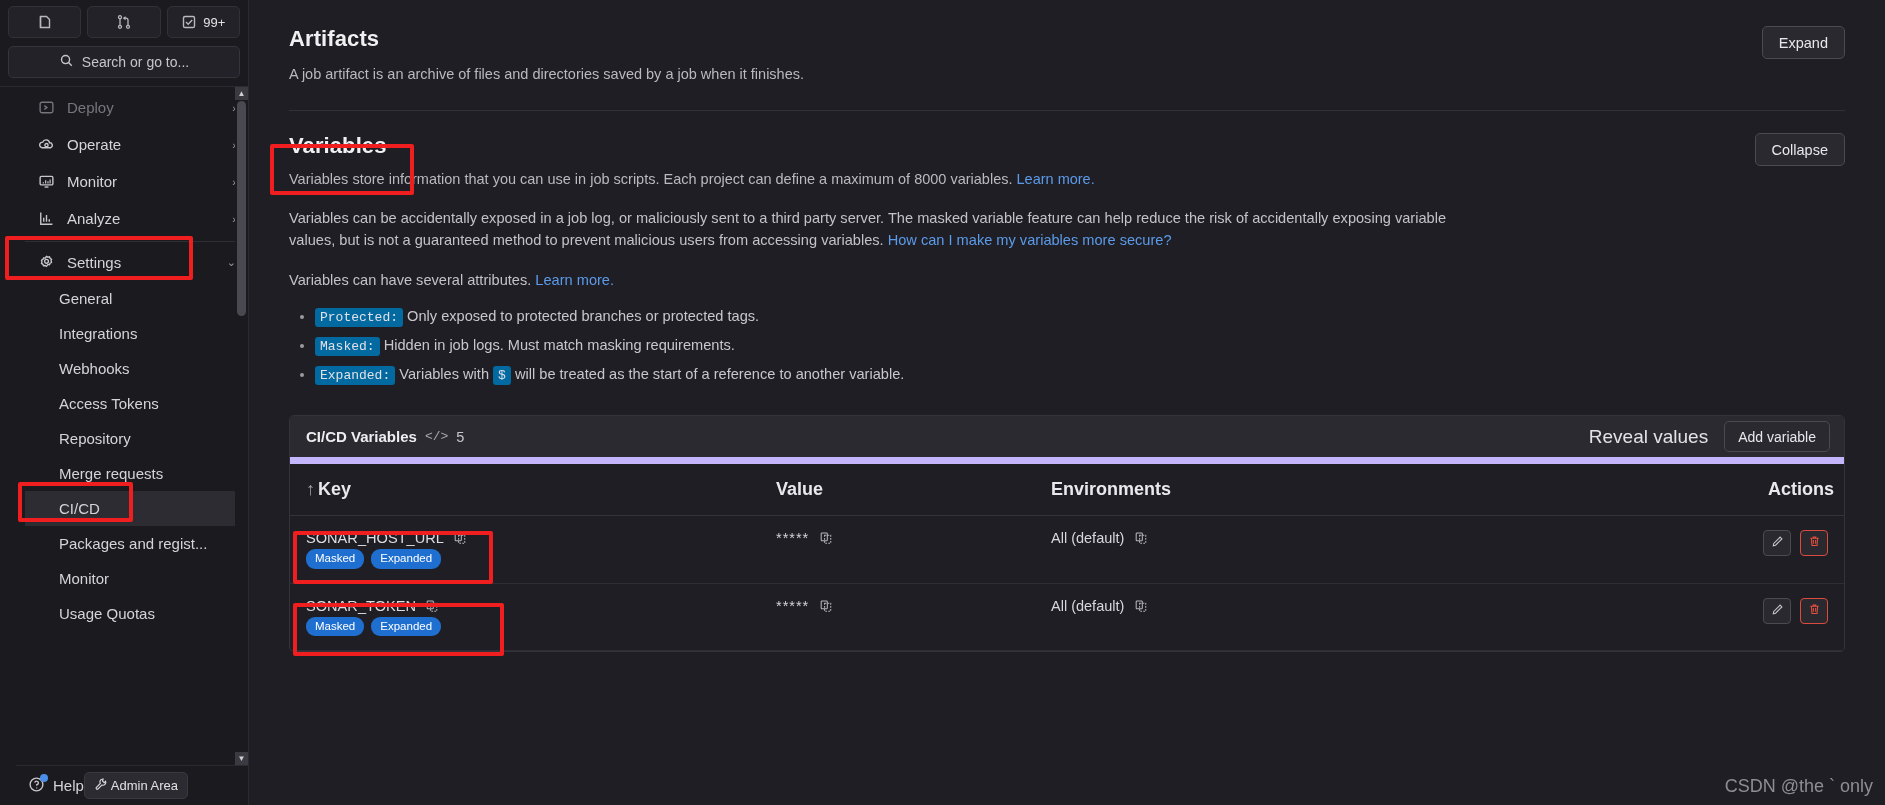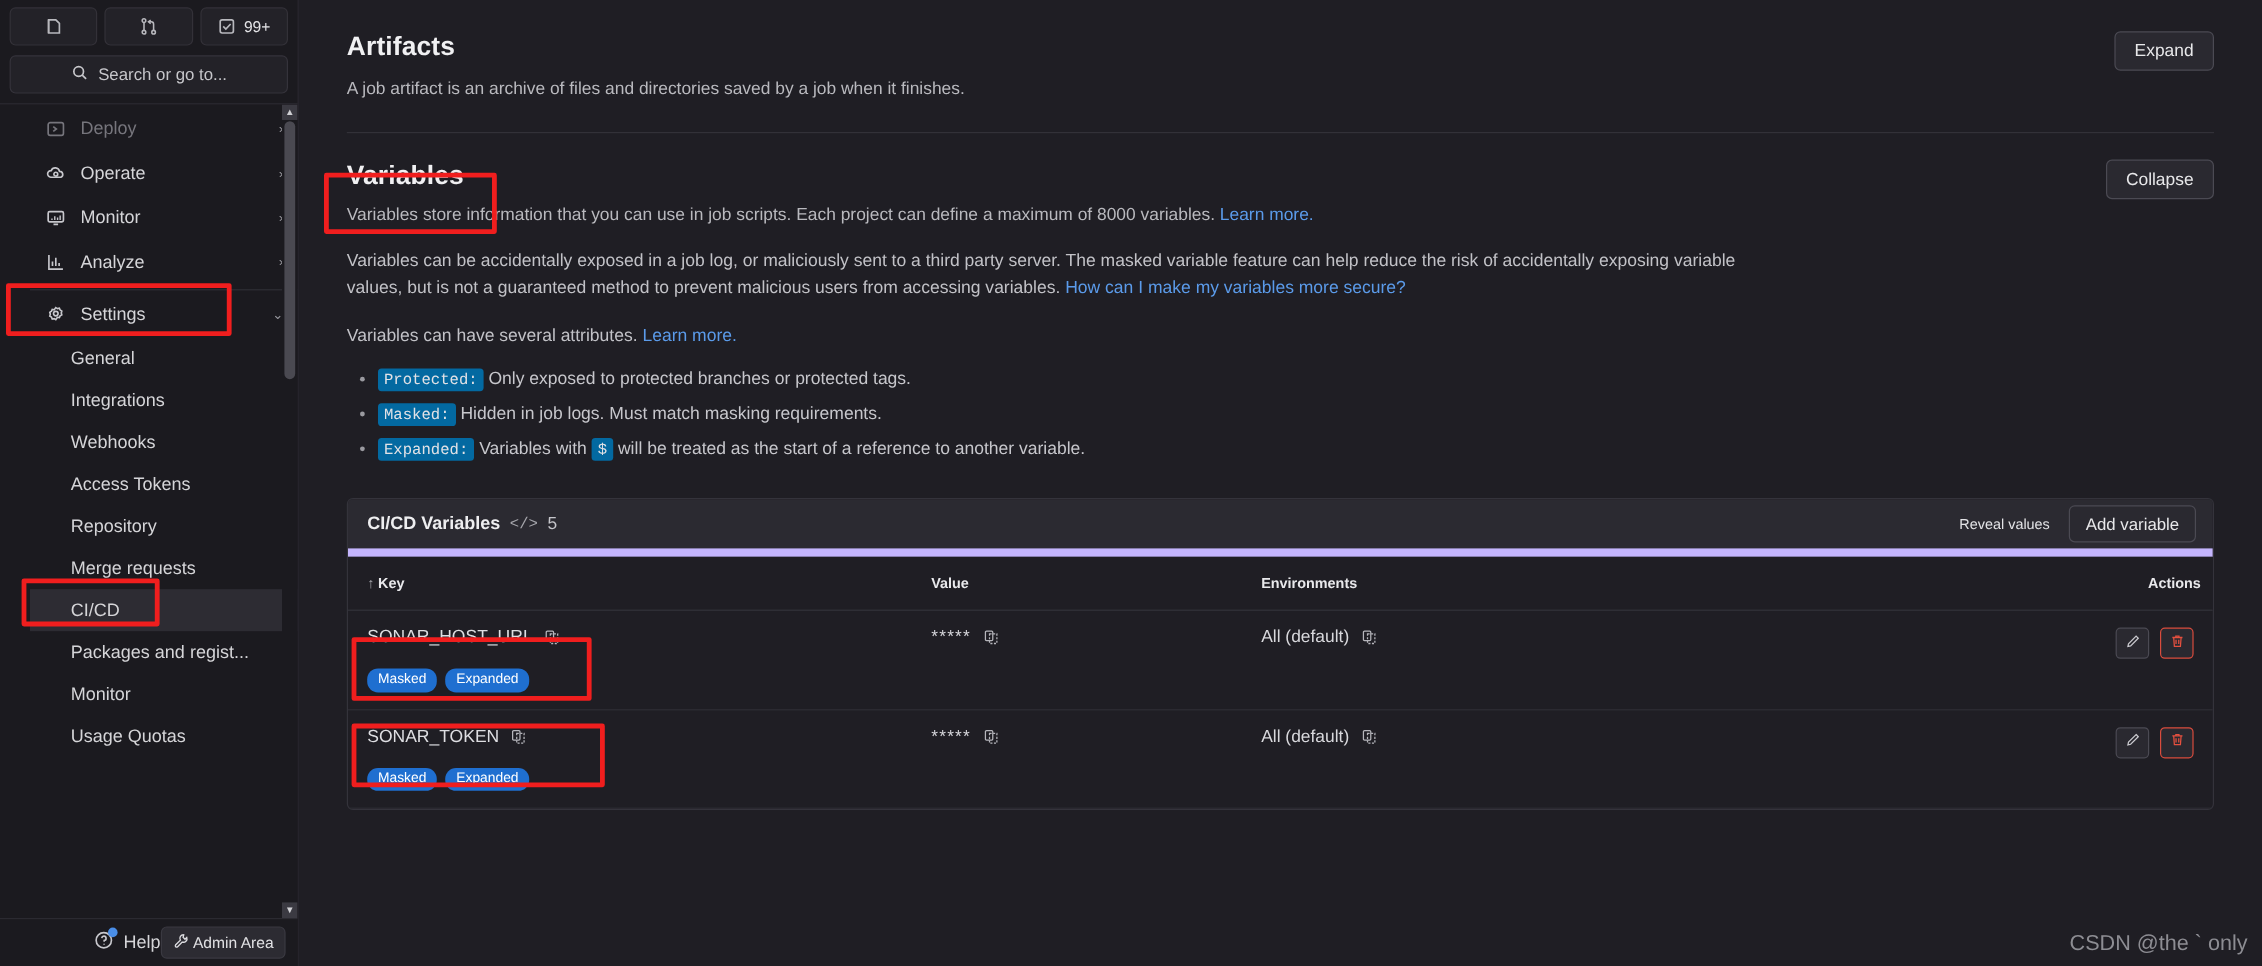--- a/index.html
+++ b/index.html
@@ -74,23 +74,24 @@
     position: absolute; right: 0; top: 0; width: 13px; height: 100%;
     background: #1b1a1f;
     display: flex; flex-direction: column; align-items: center;
   }
   .sb-arrow { width: 13px; height: 13px; display:flex; align-items:center; justify-content:center; background:#3b3a42; }
   .sb-arrow span { font-size: 8px; color: #d0d0d4; line-height: 1; }
   .sb-thumb { width: 9px; background: #4a4951; border-radius: 5px; margin: 1px 0; }
 
   .side-bottom {
     height: 40px; border-top: 1px solid #2b2a31;
-    display: flex; align-items: center; justify-content: flex-end;
+    display: flex; align-items: center; justify-content: flex-start;
     padding: 0 10px 0 12px;
     background: #1b1a1f;
+    margin-left: 16px;
   }
   .help-grp { display: flex; align-items: center; gap: 8px; font-size: 15px; color: #d5d5d8; position: relative; }
   .help-dot { position:absolute; left: 12px; top: -2px; width: 8px; height: 8px; border-radius: 50%; background:#4a8ee8; }
   .admin-btn {
     display: flex; align-items: center; gap: 3px;
     background: #2c2b32; border: 1px solid #3a3941; border-radius: 5px;
     height: 27px; padding: 0 9px; font-size: 13px; color: #e0e0e3;
   }
 
   
@@ -132,36 +133,36 @@
   .panel-head {
     background: #2b2a31; height: 48px;
     display: flex; align-items: center; justify-content: space-between;
     padding: 0 14px 0 16px;
     border-bottom: 7px solid #c4b5fd;
   }
   .panel-title { font-size: 15px; font-weight: bold; color: #eeeef0; display:flex; align-items:center; gap:8px;}
   .panel-title .code-ico { color: #a6a6ac; font-family: "Liberation Mono", monospace; font-size: 13px; font-weight: normal;}
   .panel-title .count { color: #c6c6cb; font-weight: normal; font-size: 14.5px; }
   .panel-actions { display: flex; align-items: center; gap: 16px; }
-  .link-btn { font-size: 12px; color: #e3e3e6; }
+  .link-btn { font-size: 19px; color: #e3e3e6; }
 
   table.vars { width: 100%; border-collapse: collapse; }
   table.vars th {
-    text-align: left; font-size: 12px; color: #e9e9ec; font-weight: bold;
+    text-align: left; font-size: 18px; color: #e9e9ec; font-weight: bold;
     padding: 15px 10px 15px 16px; border-bottom: 1px solid #34333b;
     background: #1f1e24;
   }
   table.vars th .sort { color: #a5a5ab; font-weight: normal; margin-right: 3px; }
   table.vars td {
     padding: 14px 10px 14px 16px; vertical-align: top;
     font-size: 14.5px; color: #d8d8dc; border-bottom: 1px solid #2f2e35;
   }
   .key-cell { position: relative; }
   .key-line { display: flex; align-items: center; gap: 9px; color: #dedee2; font-size: 14.6px; }
-  .badges { display: flex; gap: 7px; margin-top: 18px; }
+  .badges { display: flex; gap: 7px; margin-top: 3px; }
   .badge {
     background: #1f6fd0; color: #ffffff; font-size: 11.5px;
     border-radius: 9px; padding: 2px 9px; line-height: 1.35;
   }
   .val-cell { display:flex; align-items:center; gap:10px; color:#d3d3d8; letter-spacing:1px; }
   .env-cell { display:flex; align-items:center; gap:10px; }
   .act-cell { display: flex; gap: 9px; justify-content: flex-end; padding-right: 6px;}
   .icon-btn {
     width: 28px; height: 26px; border-radius: 4px;
     border: 1px solid #4b4a53; background: #2a2930;

